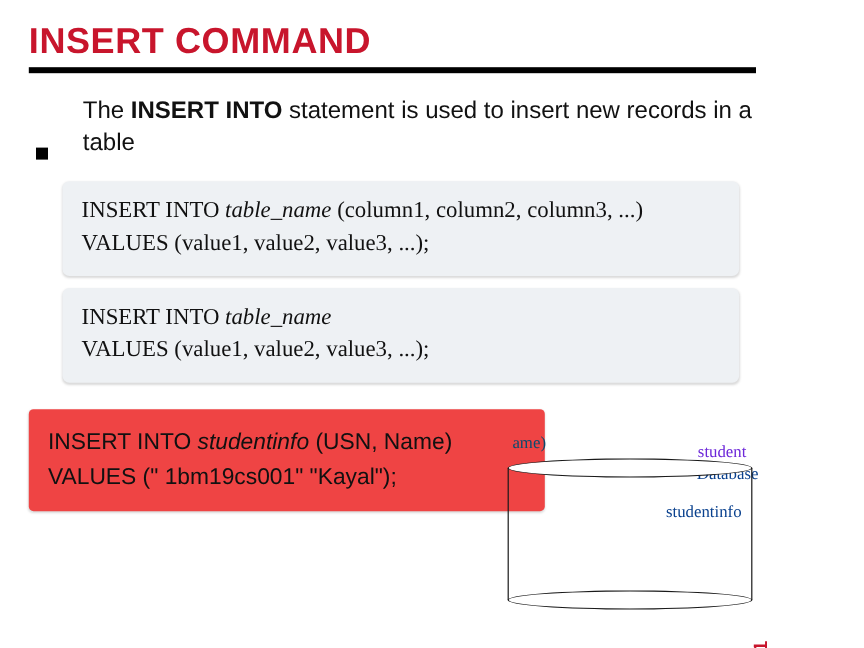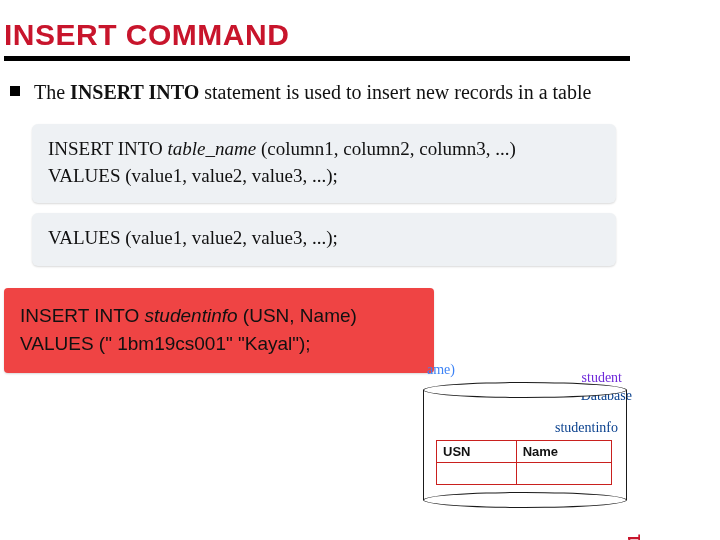--- a/index.html
+++ b/index.html
@@ -8,42 +8,41 @@
     width: 720px; height: 540px;
     background: #fff;
     font-family: Arial, Helvetica, sans-serif;
     color: #111;
     overflow: hidden;
     position: relative;
   }
   .slide {
     width: 650px; height: 540px;
     position: relative;
-    padding: 18px 20px 0 4px;
+    padding: 18px 20px 0 24px;
   }
   .title {
     font-size: 30px;
     font-weight: 900;
     letter-spacing: 0.5px;
     color: #c8152c;
     font-family: Arial Black, Arial, sans-serif;
     margin: 0 0 4px 0;
   }
   .rule {
     height: 5px;
     background: #000;
     margin: 0 0 18px 0;
   }
   .bullet-row {
     display: flex;
-    align-items: flex-start;
-    gap: 14px;
+    align-items: flex-end;
+    gap: 29px;
     font-size: 20px;
     margin: 0 0 18px 6px;
-    font-family: Liberation Serif, serif;
   }
   .bullet-marker {
     width: 10px; height: 10px;
     background: #000;
     margin-top: 7px;
     flex: 0 0 auto;
   }
   .bullet-text { line-height: 1.35; }
   .bullet-text .strong { font-weight: 700; }
   .panel {
@@ -81,21 +80,21 @@
     position: absolute;
     right: 22px;
     top: 368px;
     width: 205px;
     font-size: 14px;
     font-family: "Comic Sans MS", "Segoe Script", cursive;
   }
   .db-top-label {
     position: absolute;
     left: 4px; top: -6px;
-    color: #3b82f6;
+    color: #0c4a6e;
   }
   .db-student {
     position: absolute;
     right: 6px; top: 2px;
     color: #6d28d9;
   }
   .db-database {
     position: absolute;
     right: -4px; top: 20px;
     color: #0a418e;
@@ -172,52 +171,43 @@
 
   <div class="panel">
     <div>
       <span>INSERT INTO </span><span class="italic">table_name </span><span>(column1, column2, column3, ...)</span>
     </div>
     <div>VALUES (value1, value2, value3, ...);</div>
   </div>
 
 
   <div class="panel">
+    <div>
+      <span>INSERT INTO </span><span class="italic">table_name</span>
+    </div>
     <div>VALUES (value1, value2, value3, ...);</div>
   </div>
 
   <div class="example-area">
     <div class="example-panel">
       <div>
         <span>INSERT INTO </span><span class="italic">studentinfo </span><span>(USN, Name)</span>
       </div>
       <div>VALUES (" 1bm19cs001" "Kayal");</div>
     </div>
   </div>
 
   <div class="db-diagram">
     <div class="db-top-label">ame)</div>
     <div class="db-student">student</div>
     <div class="db-database">Database</div>
     <div class="cylinder">
       <div class="cyl-top"></div>
       <div class="cyl-body">
         <div class="studentinfo-label">studentinfo</div>
-        <table class="mini-table">
-          <tbody>
-              <tr>
-            <td>USN</td>
-            <td>Name</td>
-          </tr>
-          <tr>
-            <td>&nbsp;</td>
-            <td>&nbsp;</td>
-          </tr>
-        </tbody>
-          </table>
       </div>
       <div class="cyl-bottom"></div>
     </div>
   </div>
 
   <div class="page-num">21</div>
 
 </div>
 
 </body></html>

